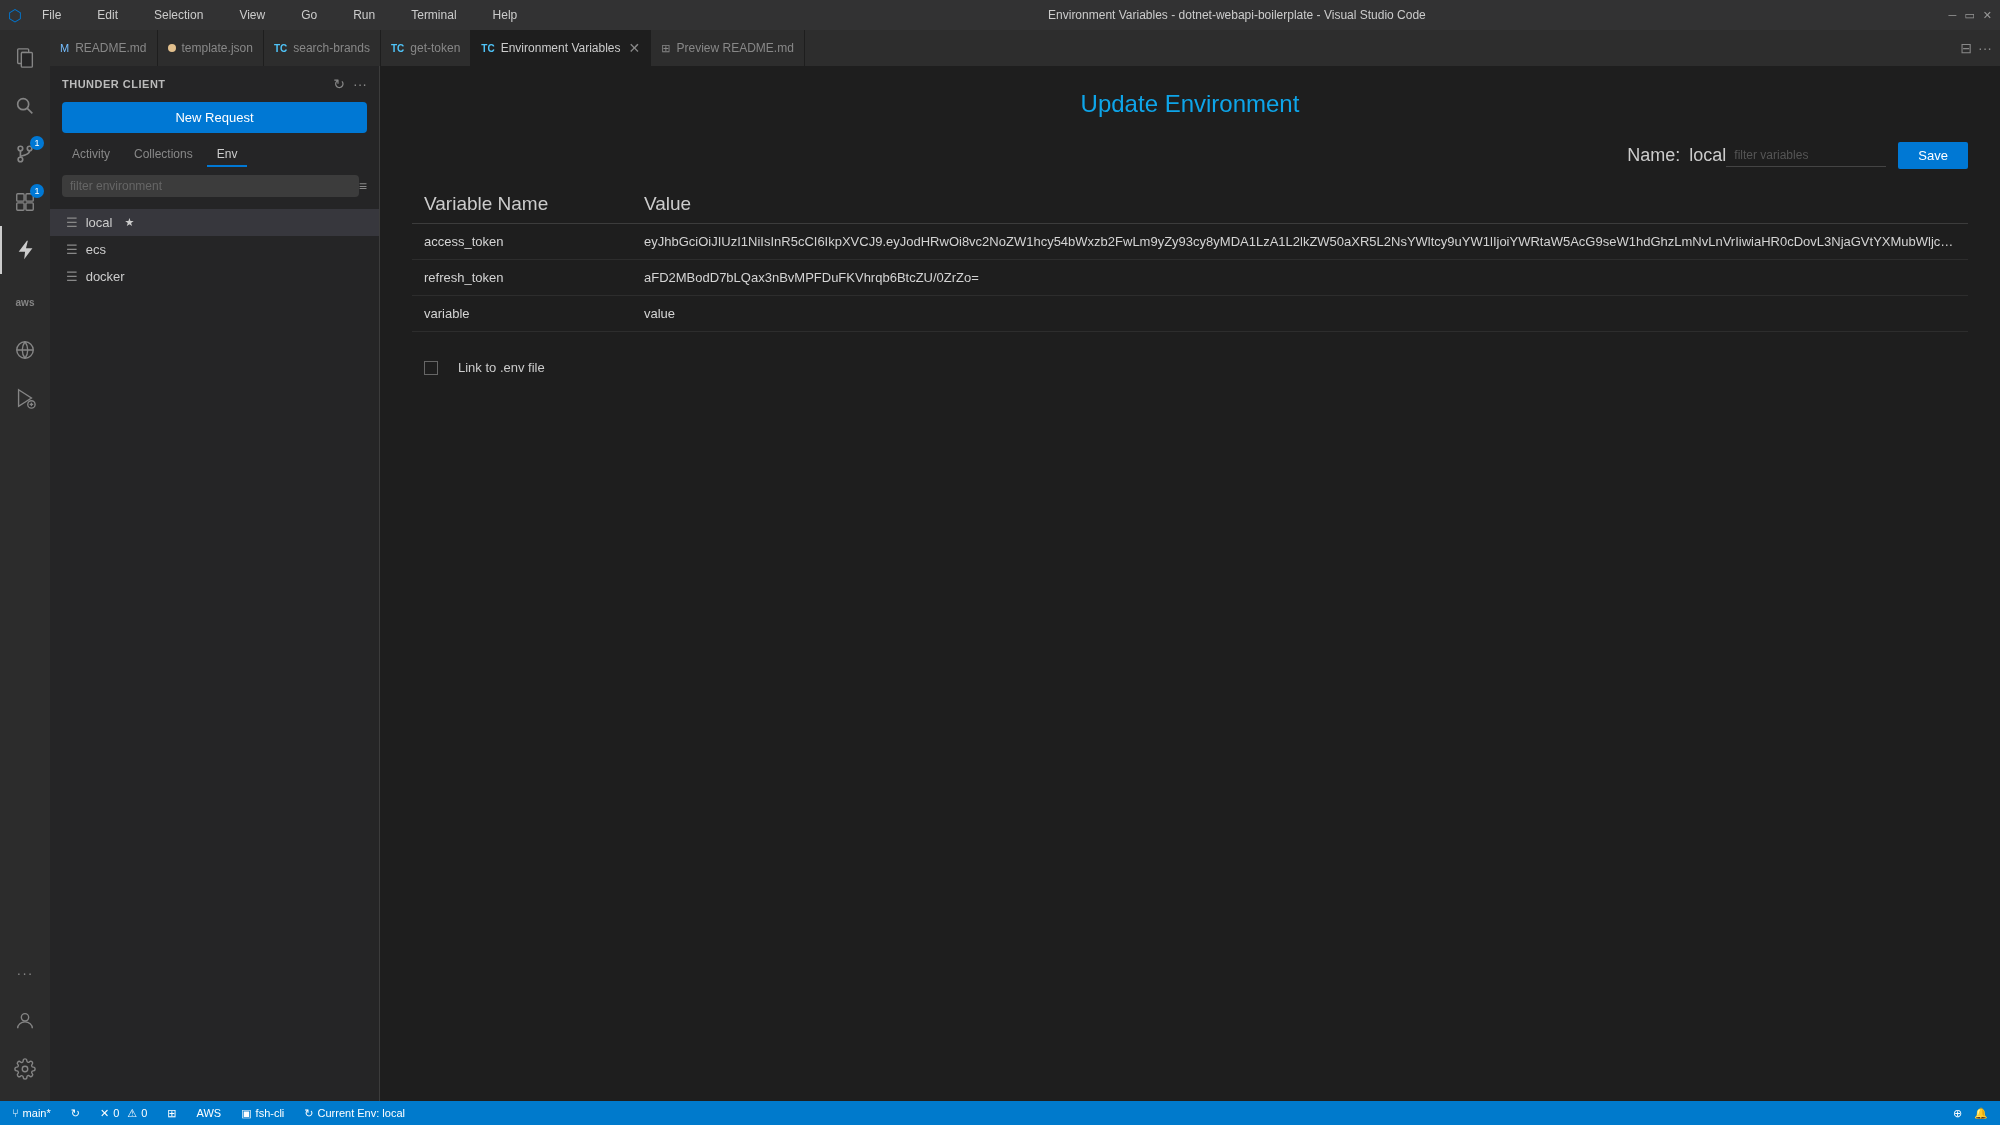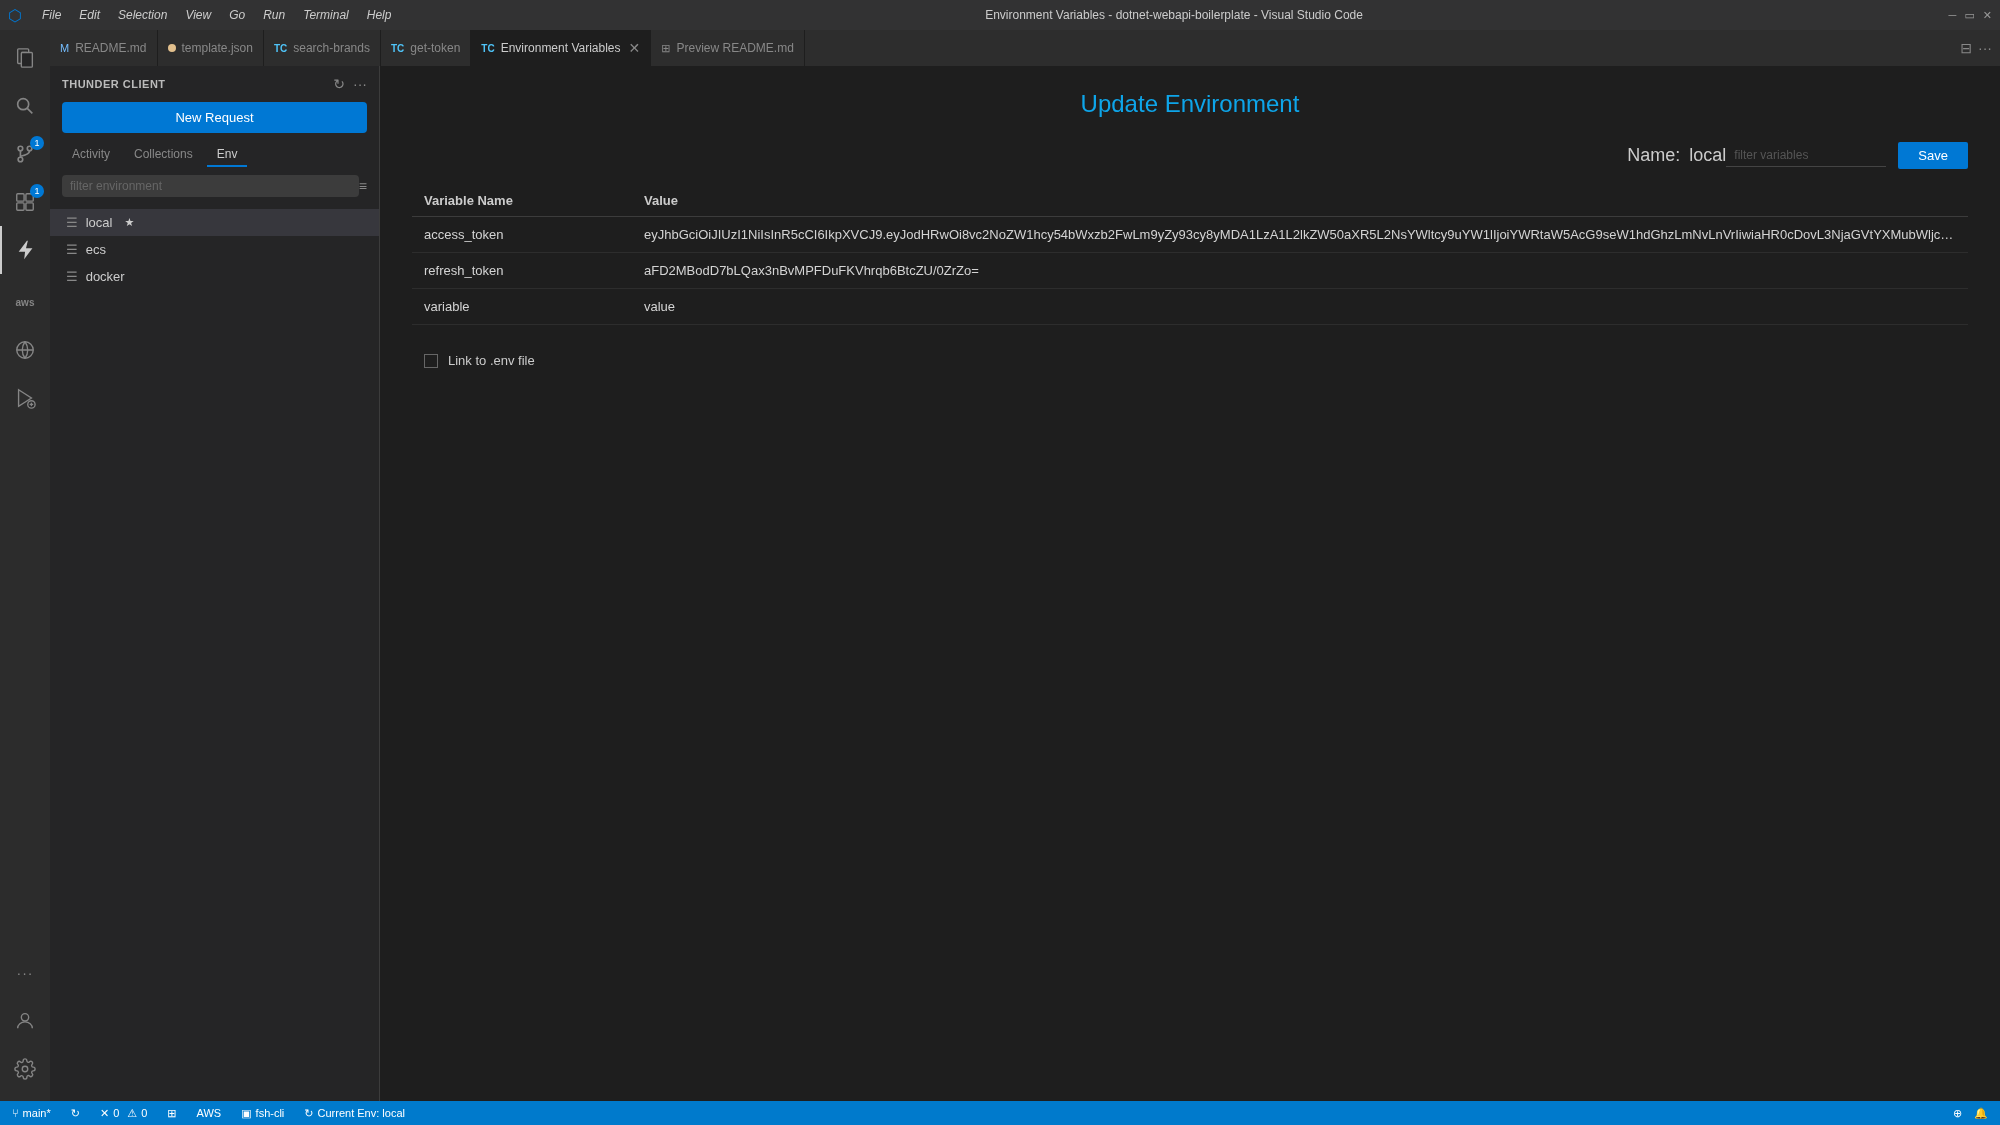--- a/index.html
+++ b/index.html
@@ -20,22 +20,21 @@
       height: 30px;
       background: #323233;
       display: flex;
       align-items: center;
       padding: 0 8px;
       flex-shrink: 0;
       gap: 12px;
     }
     .titlebar-menu {
       display: flex;
-      gap: 2px;
-      font-style: italic;
+      gap: 20px;
     }
     .titlebar-menu-item {
       padding: 2px 8px;
       font-size: 12px;
       color: #cccccc;
       cursor: pointer;
     }
     .titlebar-title {
       flex: 1;
       text-align: center;
@@ -306,22 +305,22 @@
 
     
     .vars-table {
       width: 100%;
       border-collapse: collapse;
     }
     .vars-table th {
       text-align: left;
       padding: 8px 12px;
       color: #cccccc;
-      font-weight: 700;
-      font-size: 13px;
+      font-weight: 400;
+      font-size: 19px;
       border-bottom: 1px solid #3c3c3c;
     }
     .vars-table td {
       padding: 10px 12px;
       border-bottom: 1px solid #2d2d2d;
       color: #cccccc;
       font-size: 13px;
     }
     .vars-table td.var-name {
       width: 220px;
@@ -331,21 +330,21 @@
       color: #d4d4d4;
       overflow: hidden;
       text-overflow: ellipsis;
       white-space: nowrap;
       max-width: 900px;
     }
 
     .link-env-row {
       display: flex;
       align-items: center;
-      gap: 10px;
+      gap: 20px;
       margin-top: 20px;
       padding: 8px 12px;
     }
     .link-env-checkbox {
       width: 14px;
       height: 14px;
       border: 1px solid #666;
       background: transparent;
       cursor: pointer;
     }

